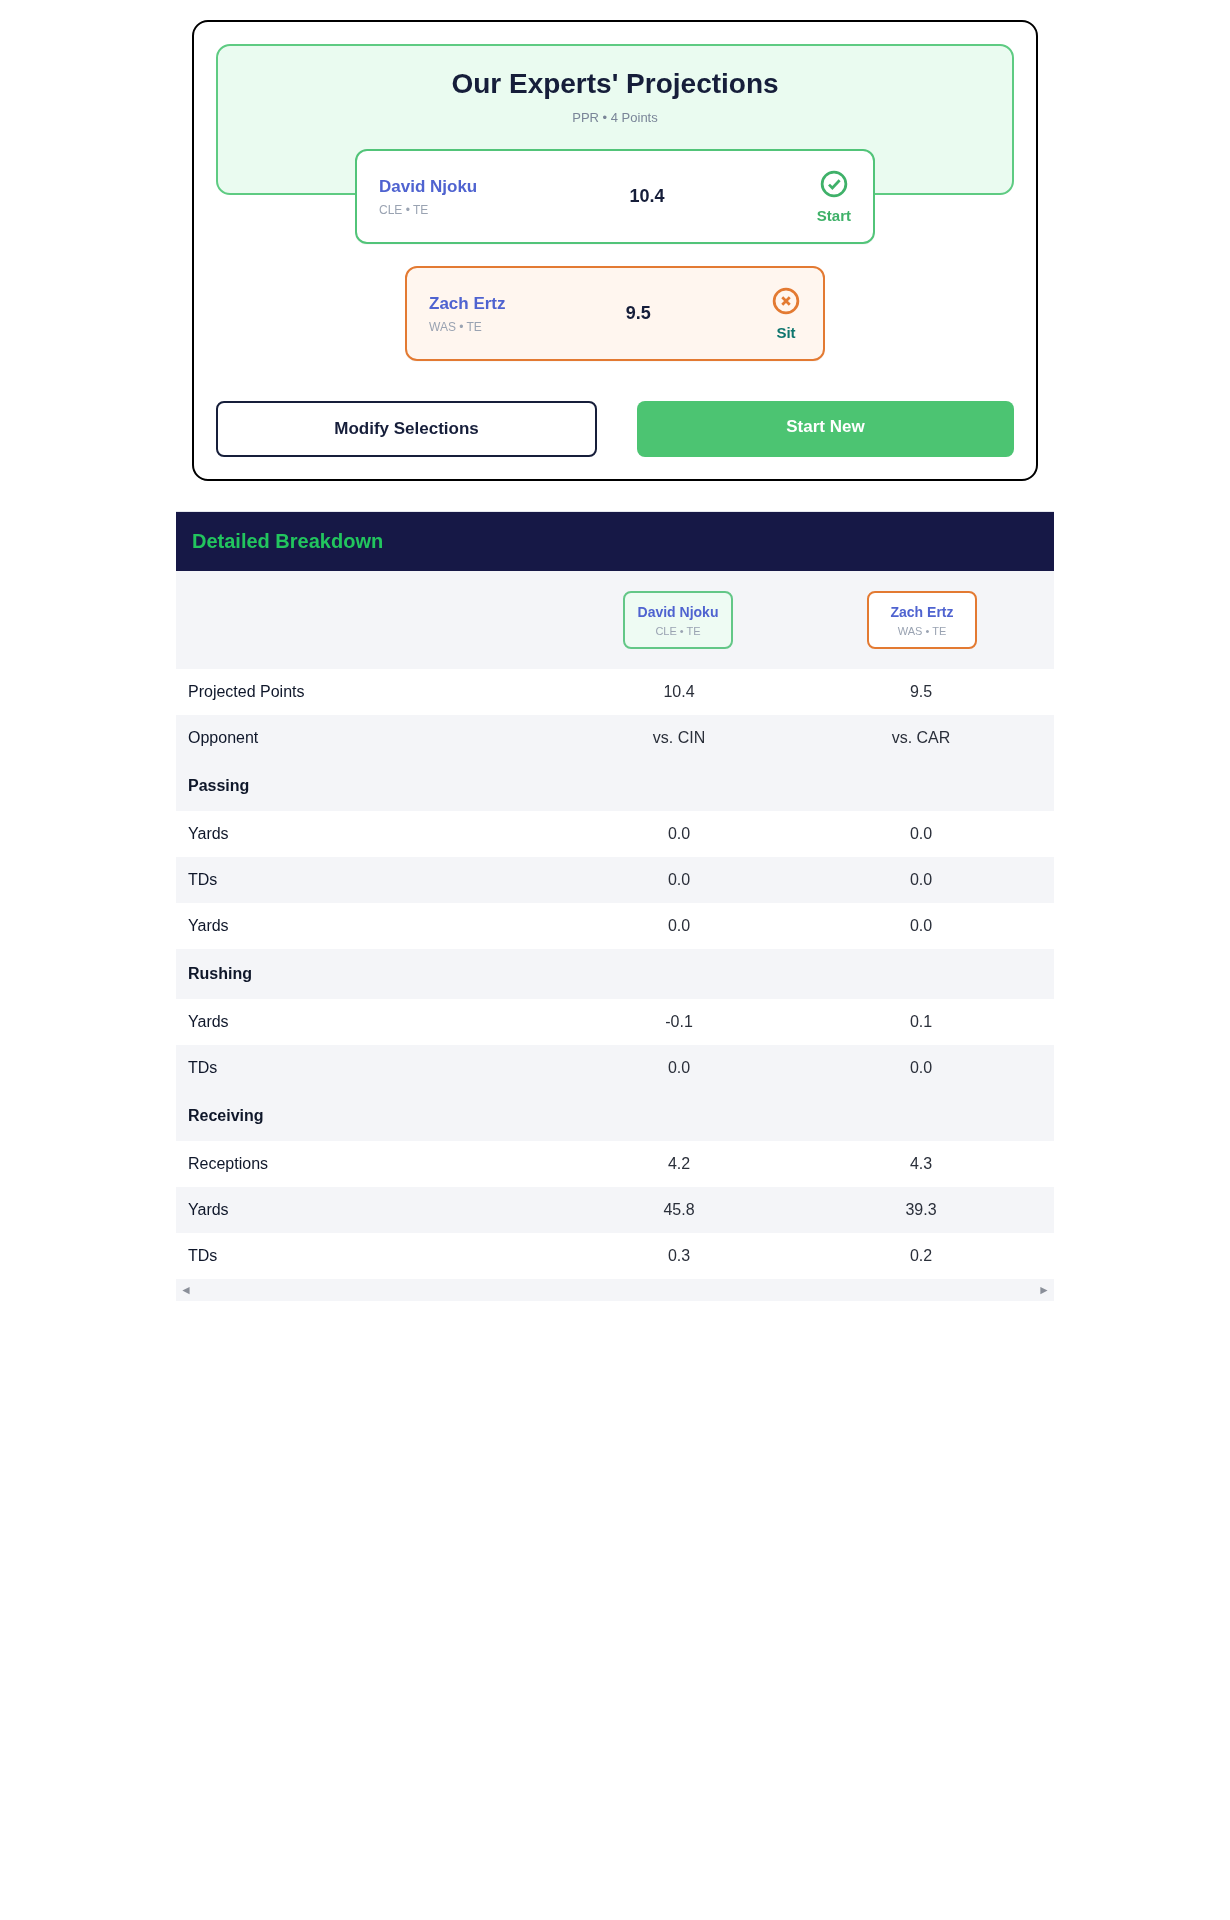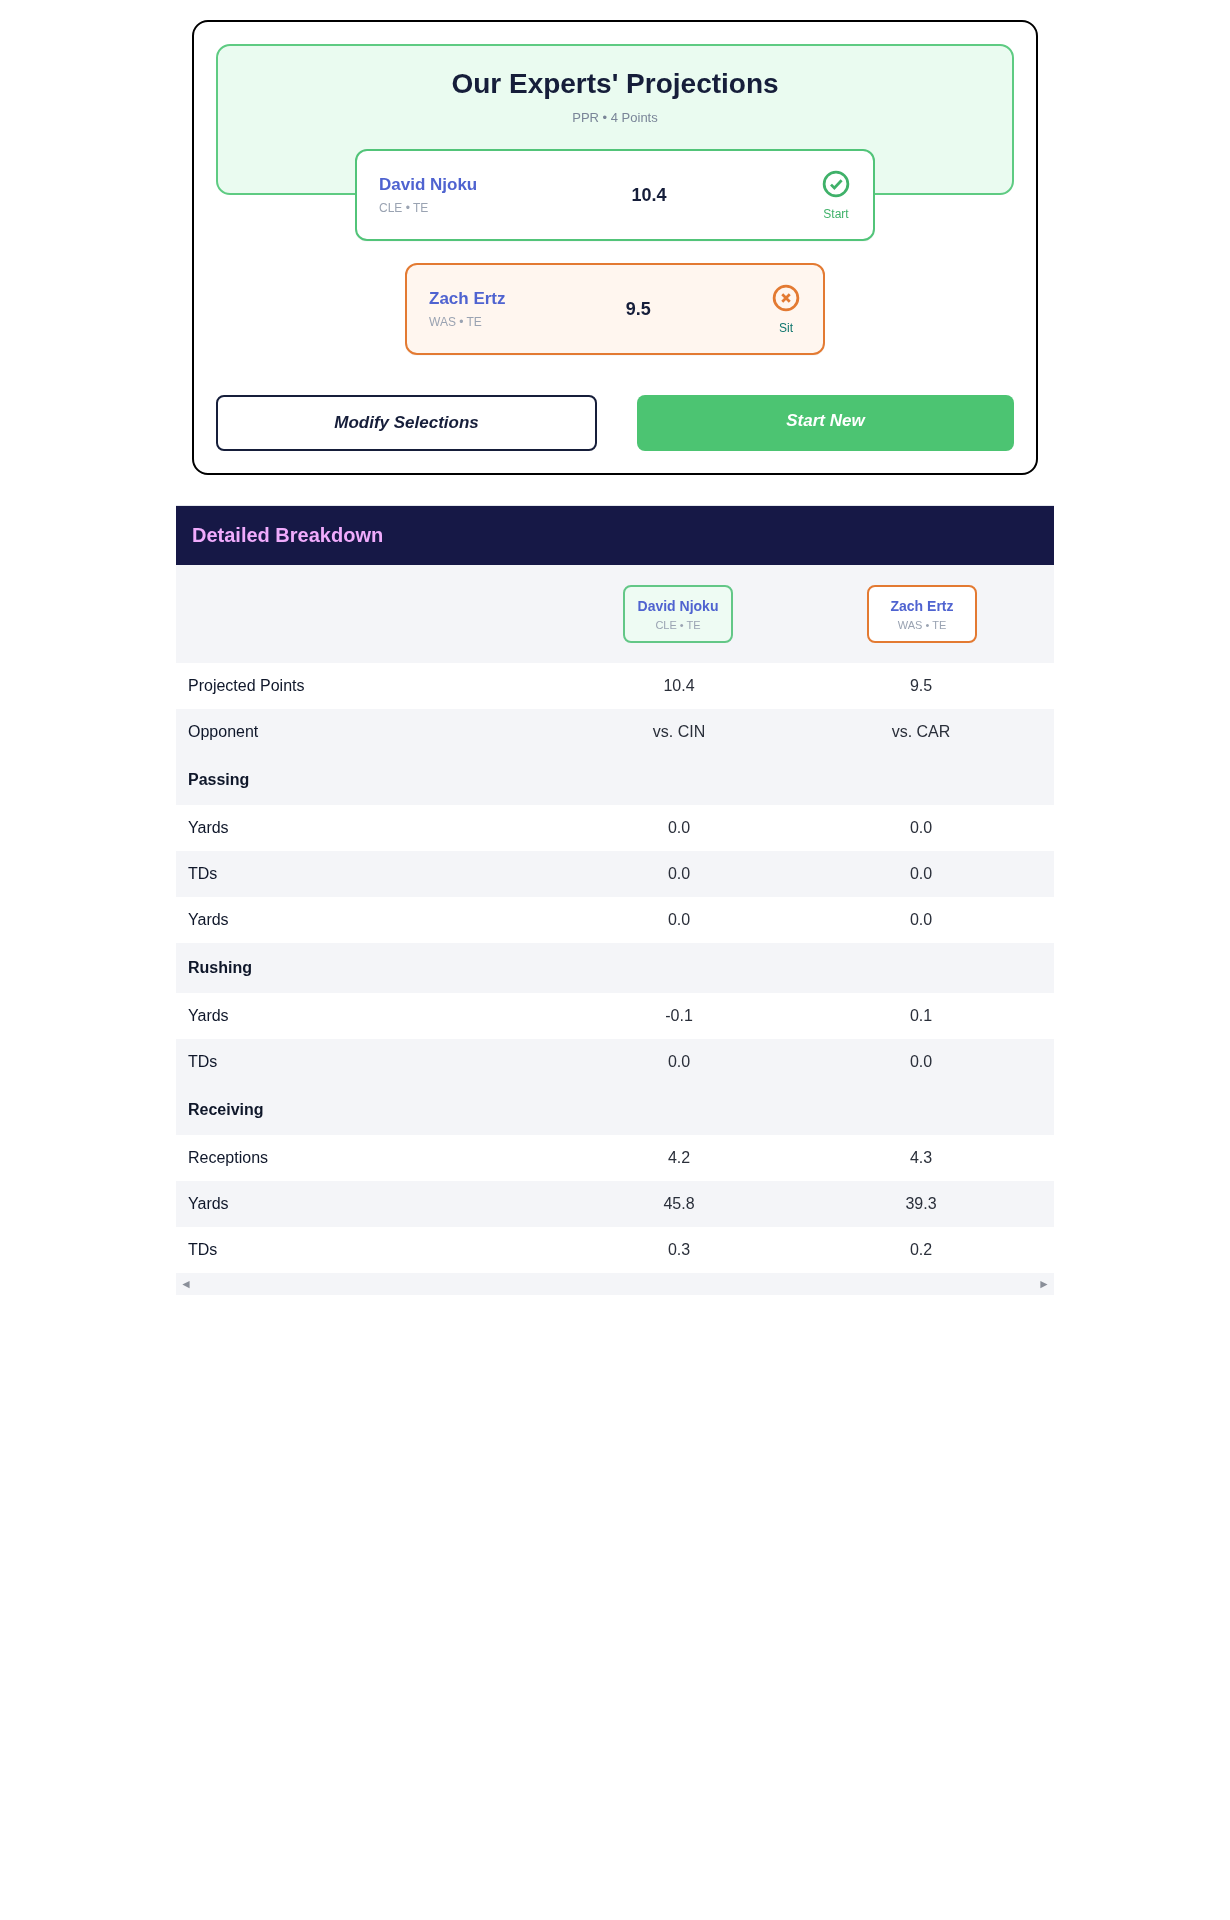--- a/index.html
+++ b/index.html
@@ -34,34 +34,34 @@
     display:flex; align-items:center; justify-content:space-between;
     width: 520px; box-shadow: 0 1px 1px rgba(0,0,0,0.03);
   }
   .pcard.start { border:2px solid #52c479; }
   .pcard.sit   { border:2px solid #e37a32; background:#fff6ef; width: 420px; }
   .pcard-left .pname { color:#4f63d0; font-weight:700; font-size:17px; }
   .pcard-left .pteam { color:#9aa3b2; font-size:12px; margin-top:6px; }
   .pcard-mid { font-weight:800; font-size:18px; color:#161e3a; }
   .pcard-right { display:flex; flex-direction:column; align-items:center; gap:4px; }
   .pcard-right svg { width:30px; height:30px; }
-  .pcard-right .lbl { font-size:12px; font-weight:400; }
+  .pcard-right .lbl { font-size:15px; font-weight:700; }
   .start-lbl { color:#3fb169; }
   .sit-lbl   { color:#0f766e; }
 
   .btn-row { display:flex; gap:24px; margin-top:40px; }
-  .btn { flex:1; padding:16px; border-radius:8px; font-weight:700; font-size:17px; text-align:center; cursor:pointer;font-style:italic; }
+  .btn { flex:1; padding:16px; border-radius:8px; font-weight:700; font-size:17px; text-align:center; cursor:pointer; }
   .btn-outline { border:2px solid #161e3a; background:#fff; color:#161e3a; }
   .btn-green   { border:none; background:#4cc472; color:#fff;margin-left:16px; }
 
   .separator { height:1px; background:#e5e8ed; margin: 6px 0 0 0; }
 
   
   .section-header {
-    background:#161846; color:#f0abfc; font-weight:800; font-size:20px;
+    background:#161846; color:#22c55e; font-weight:800; font-size:20px;
     padding:18px 16px;
   }
   .breakdown-head {
     display:flex; background:#f4f5f8; padding:20px 10px;
   }
   .col-label { width: 370px; }
   .col-player { flex:1; display:flex; justify-content:center; }
   .ptile {
     border-radius:8px; padding:10px 12px; text-align:center; width:110px;
   }

